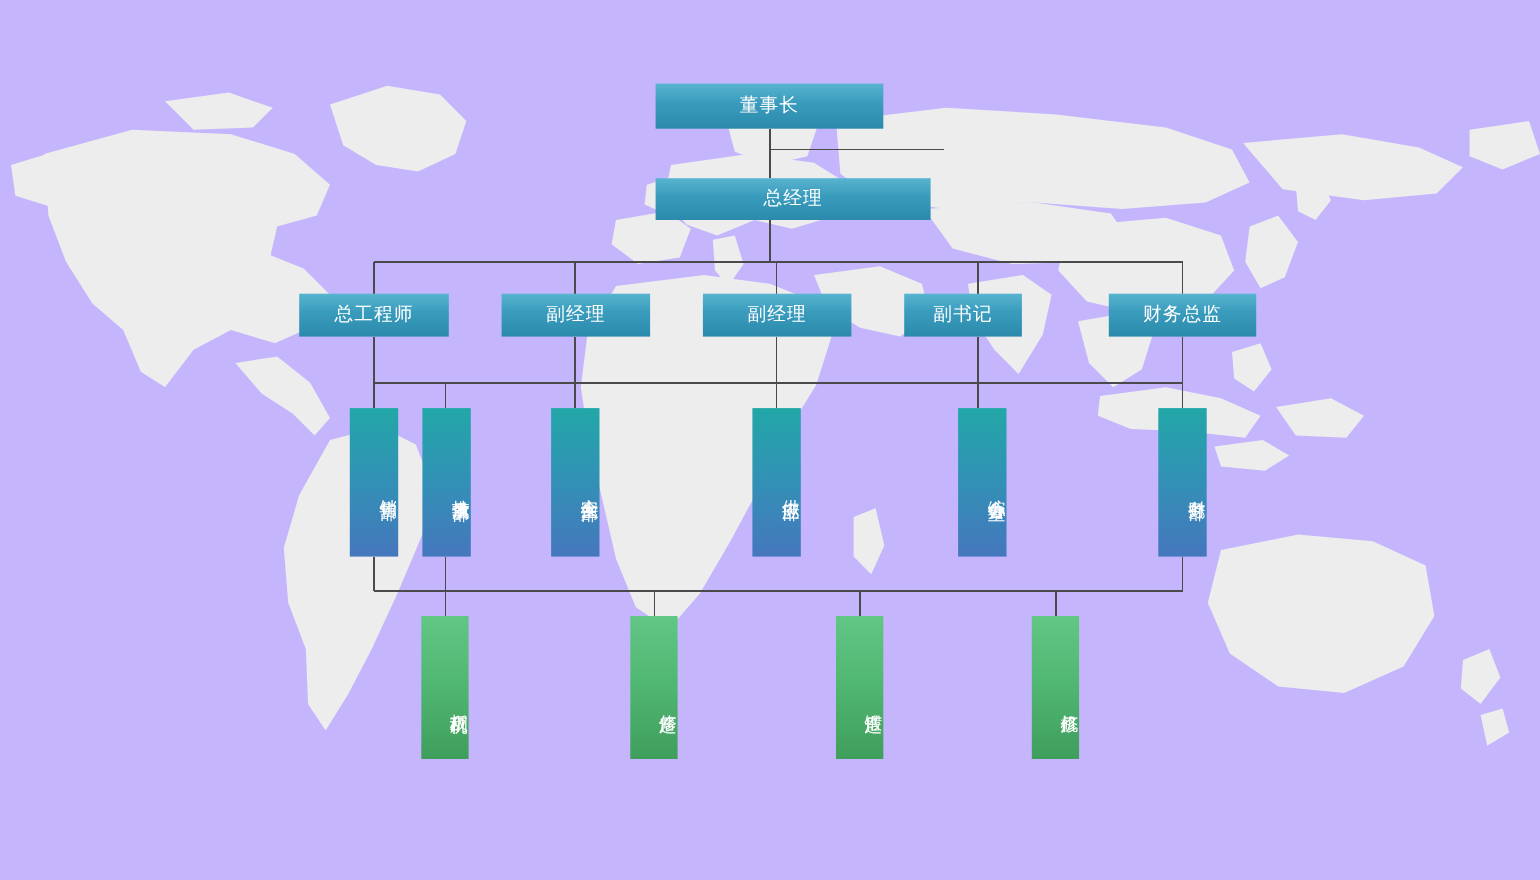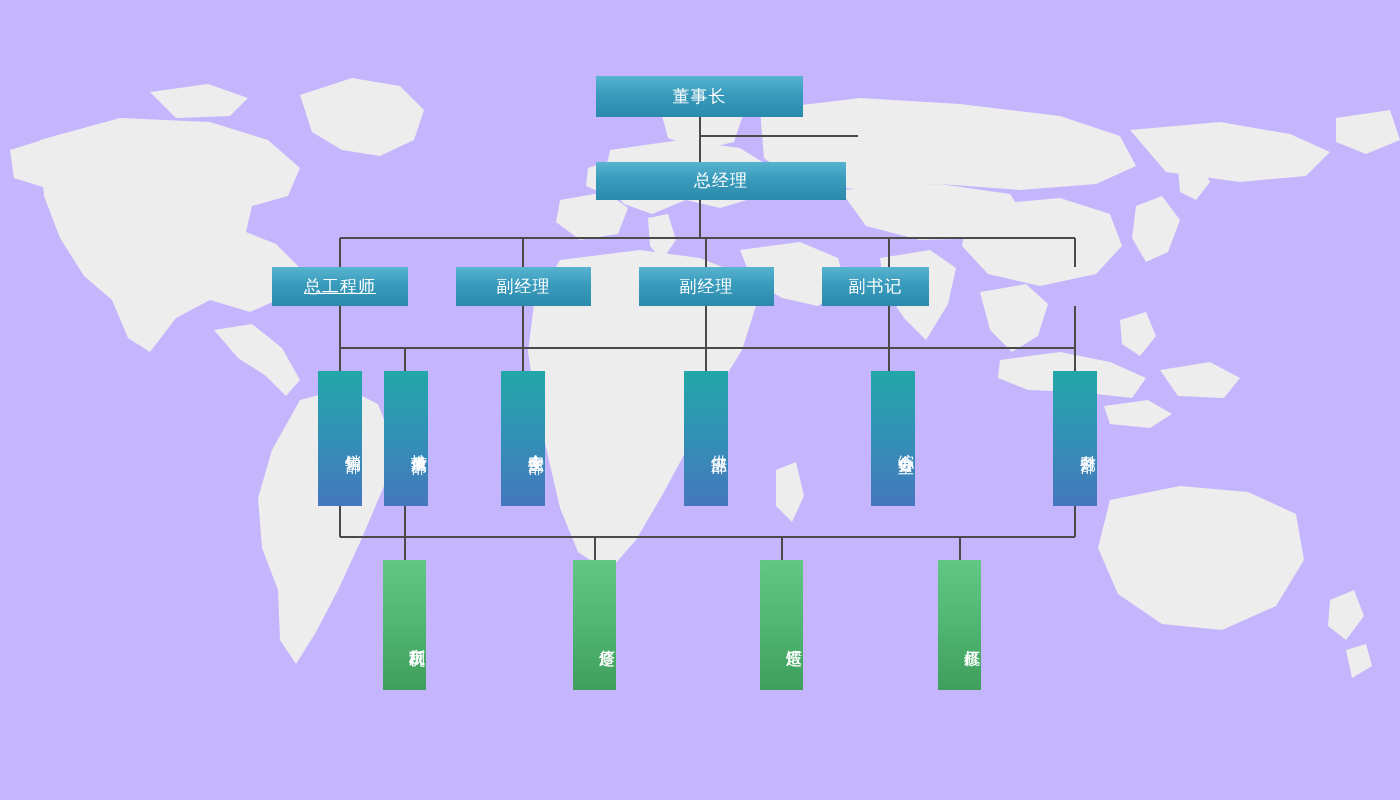--- a/index.html
+++ b/index.html
@@ -193,36 +193,39 @@
 
   <div class="node horizontal" style="left:596px; top:76px; width:207px; height:41px;">
     <span>董事长</span>
   </div>
 
 
   <div class="node horizontal" style="left:596px; top:162px; width:250px; height:38px;">
     <span>总经理</span>
   </div>
 
-  <div class="node horizontal" style="left:272px; top:267px; width:136px; height:39px;text-decoration:underline;">
+  <div class="node horizontal" style="left:272px; top:267px; width:136px; height:39px;">
     <span>总工程师</span>
   </div>
 
   <div class="node horizontal" style="left:456px; top:267px; width:135px; height:39px;">
     <span>副经理</span>
   </div>
 
   <div class="node horizontal" style="left:639px; top:267px; width:135px; height:39px;">
     <span>副经理</span>
   </div>
 
   <div class="node horizontal" style="left:822px; top:267px; width:107px; height:39px;">
     <span>副书记</span>
   </div>
 
+  <div class="node horizontal" style="left:1008px; top:267px; width:134px; height:39px;">
+    <span>财务总监</span>
+  </div>
 
   <div class="node dept" style="left:318px; top:371px; width:44px; height:135px;">
     <span>销售部</span>
   </div>
 
   <div class="node dept" style="left:384px; top:371px; width:44px; height:135px;">
     <span>技术质量部</span>
   </div>
 
   <div class="node dept" style="left:501px; top:371px; width:44px; height:135px;">

